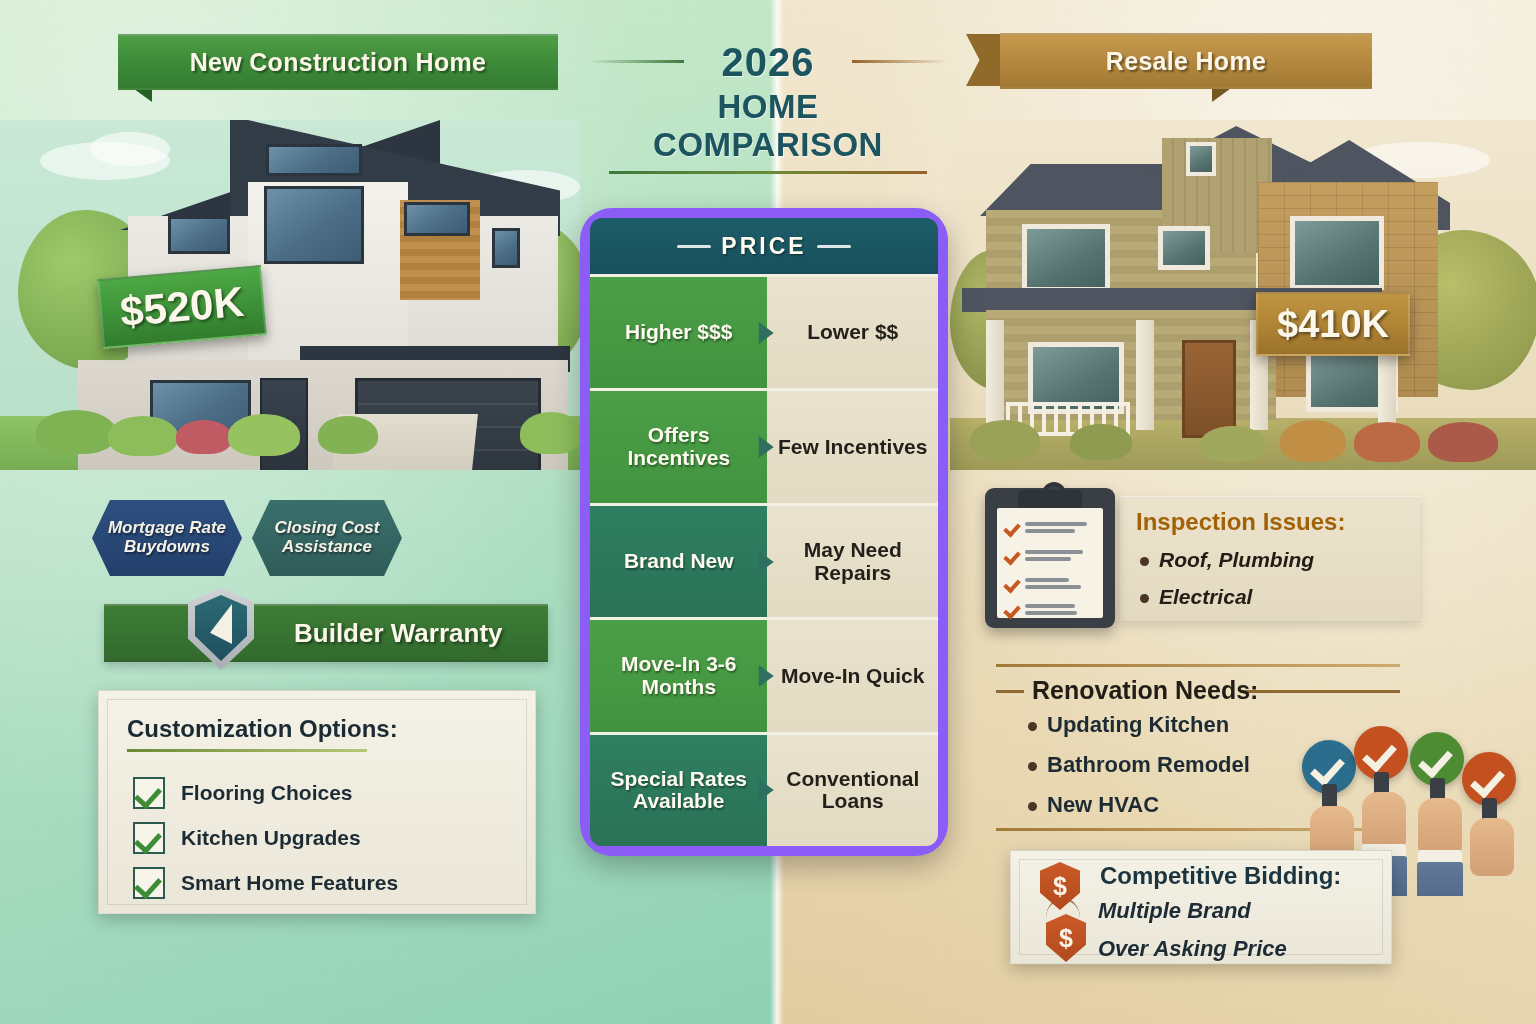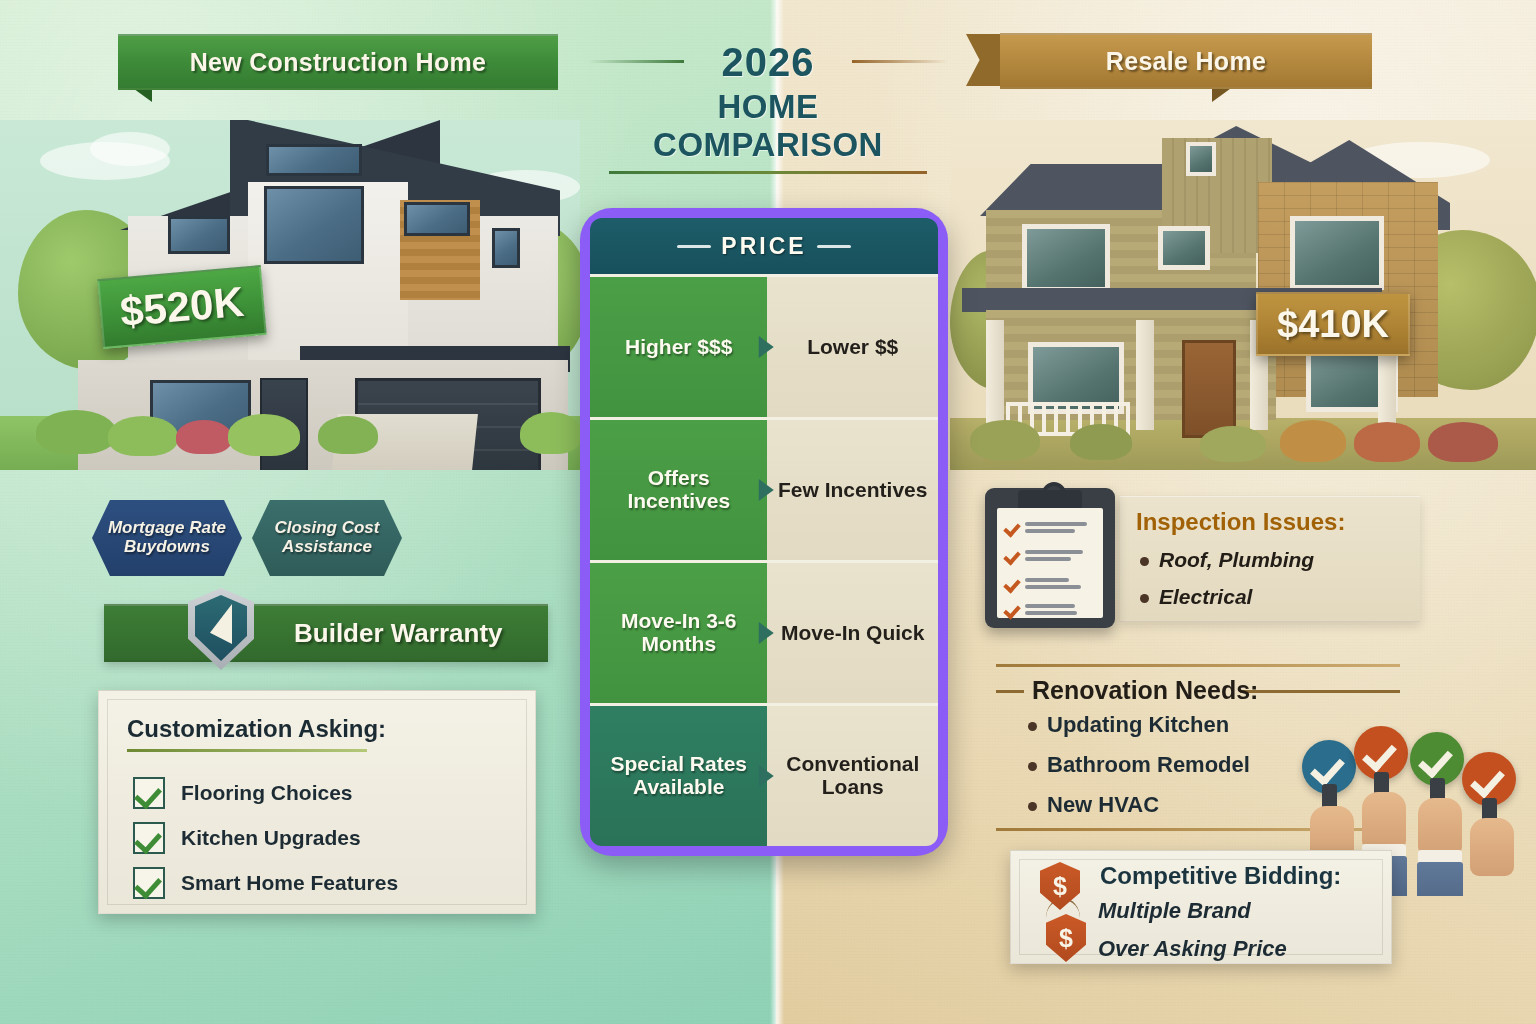--- a/index.html
+++ b/index.html
@@ -414,21 +414,21 @@
 
   <div class="warranty-bar">
     <span class="warranty-label">Builder Warranty</span>
   </div>
   <div class="shield">
     <div class="shield-in"></div>
     <div class="shield-glint"></div>
   </div>
 
   <div class="paper custom-box">
-    <div class="cb-title">Customization Asking:</div>
+    <div class="cb-title">Customization Options:</div>
     <div class="cb-rule"></div>
     <div class="cb-item" style="top:86px;">
       <span class="chk"></span>
       <span class="cb-text">Flooring Choices</span>
     </div>
     <div class="cb-item" style="top:131px;">
       <span class="chk"></span>
       <span class="cb-text">Kitchen Upgrades</span>
     </div>
     <div class="cb-item" style="top:176px;">
@@ -450,20 +450,25 @@
         <div class="arrow"></div>
         <div class="tcell-r">Lower $$</div>
       </div>
 
       <div class="trow">
         <div class="tcell-l g-bright">Offers Incentives</div>
         <div class="arrow"></div>
         <div class="tcell-r">Few Incentives</div>
       </div>
 
+      <div class="trow">
+        <div class="tcell-l g-dark">Brand New</div>
+        <div class="arrow"></div>
+        <div class="tcell-r">May Need Repairs</div>
+      </div>
 
       <div class="trow">
         <div class="tcell-l g-bright">Move-In 3-6 Months</div>
         <div class="arrow"></div>
         <div class="tcell-r">Move-In Quick</div>
       </div>
 
       <div class="trow">
         <div class="tcell-l g-dark">Special Rates Available</div>
         <div class="arrow"></div>

